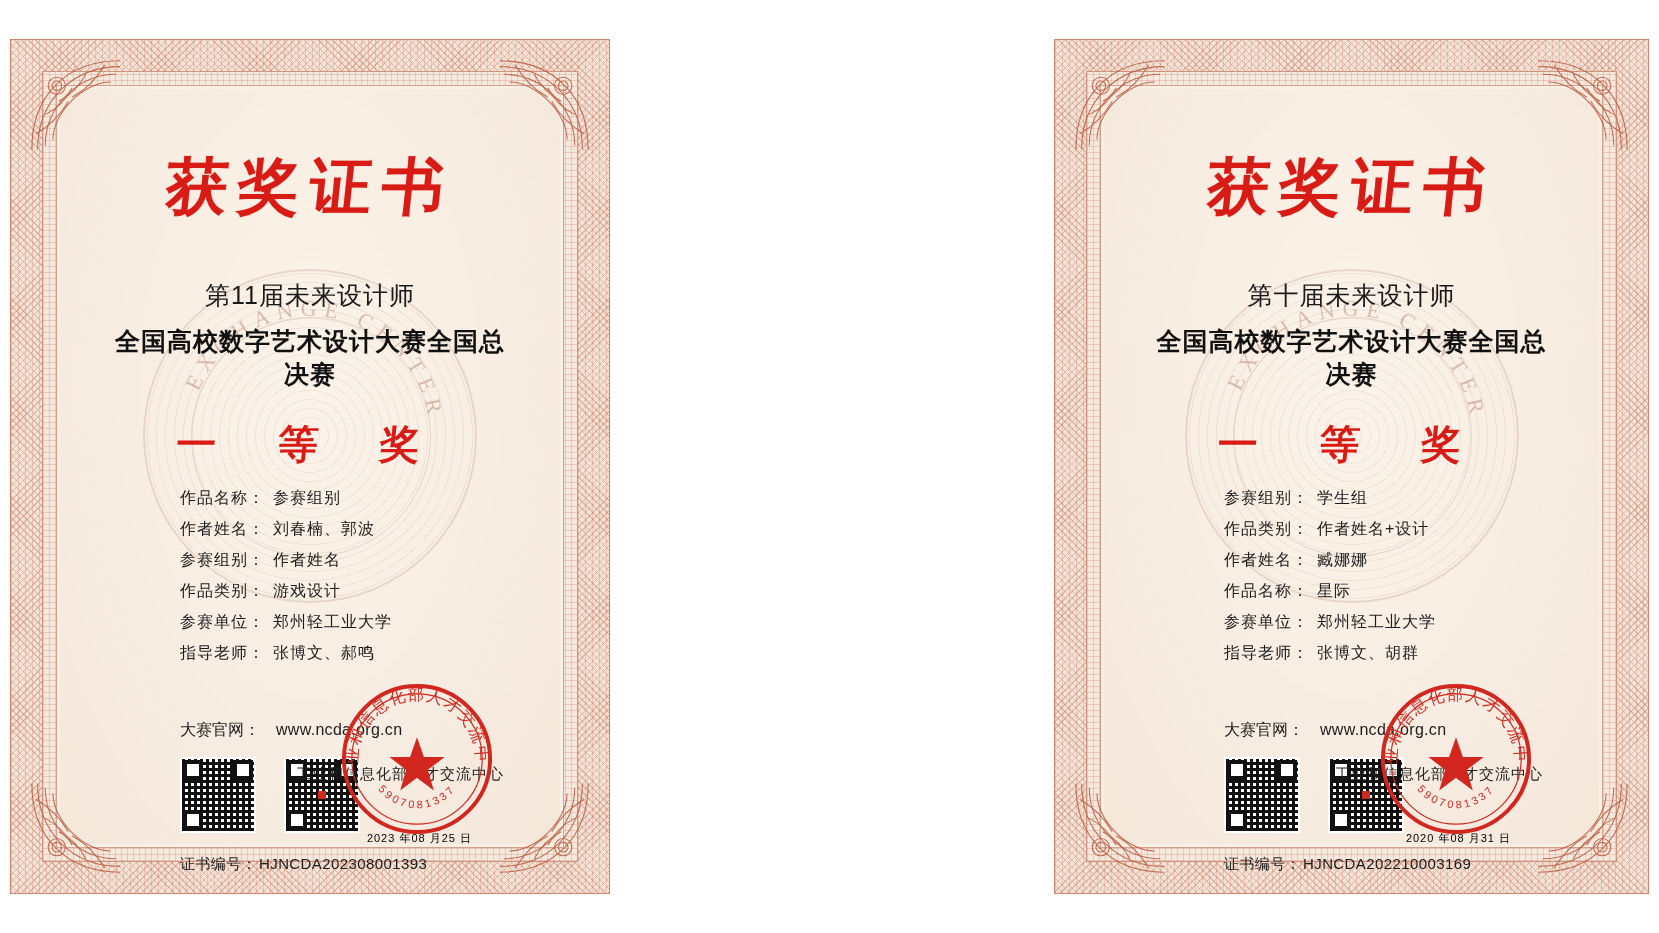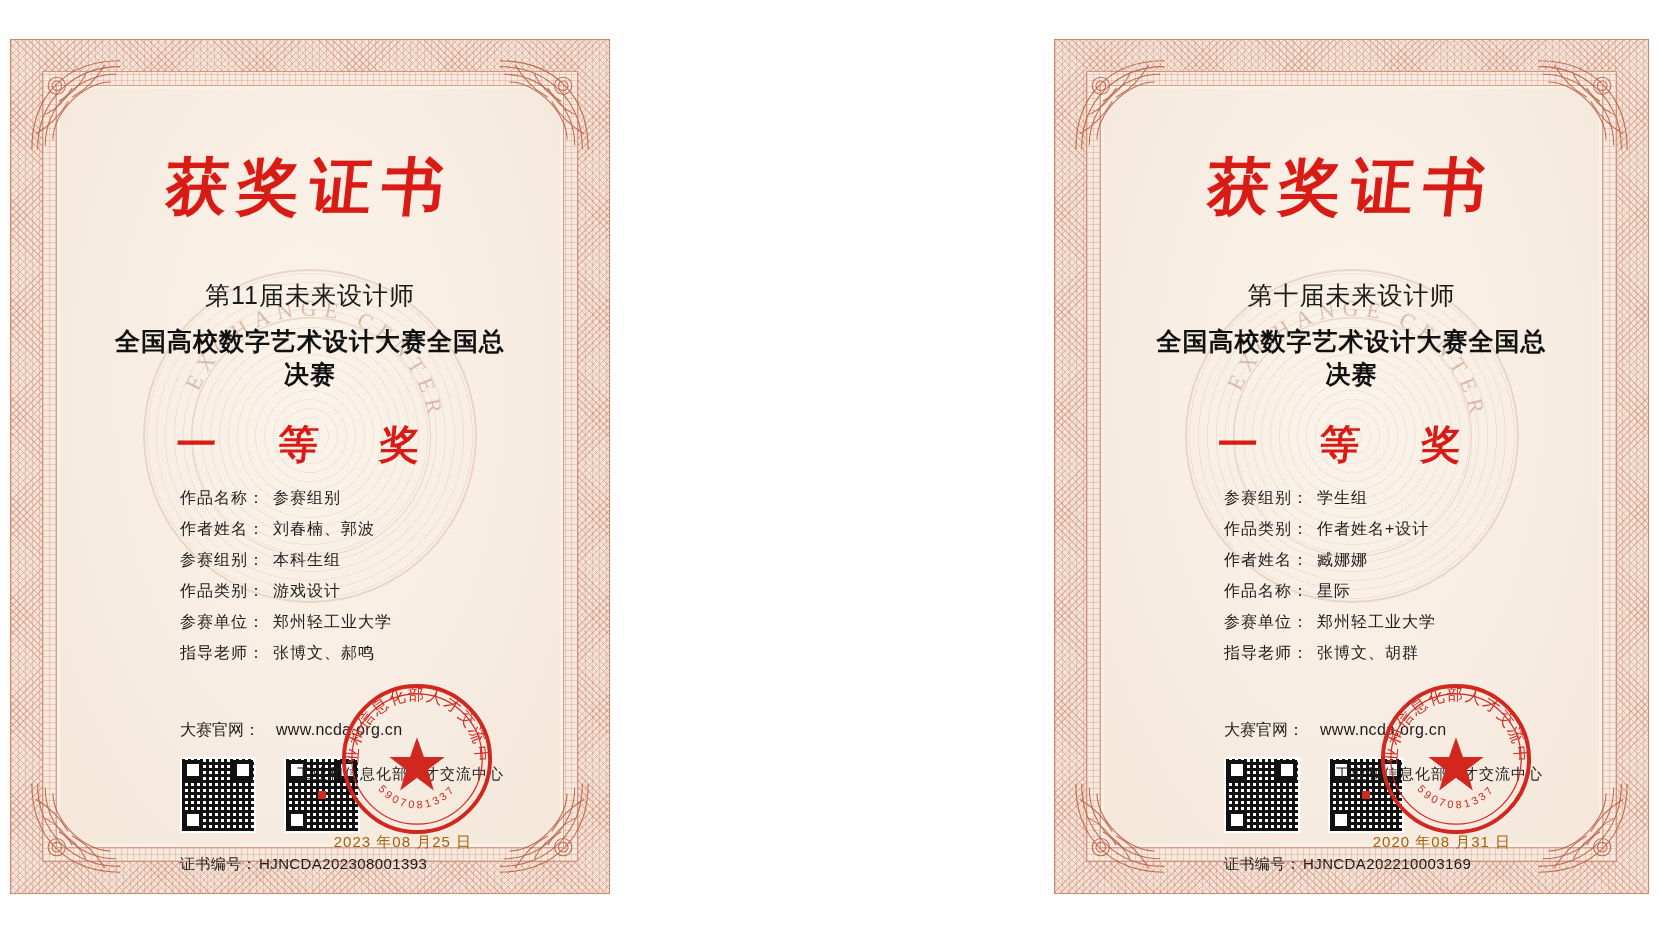--- a/index.html
+++ b/index.html
@@ -263,23 +263,23 @@
     font-size: 15px;
     color: #1c1c1c;
     letter-spacing: .4px;
   }
   .cert-no-label { white-space: nowrap; }
   .cert-no-value { margin-left: 2px; }
 
   .date-row {
     position: absolute;
     right: 42px;
-    bottom: 22px;
-    font-size: 15px;
-    color: #a16207;
+    bottom: 28px;
+    font-size: 11px;
+    color: #000000;
     white-space: nowrap;
     letter-spacing: 1px;
   }
 
   .issuer {
     position: absolute;
     right: 10px;
     bottom: 90px;
     font-size: 15px;
     color: #222;
@@ -397,21 +397,21 @@
         <div class="field-row">
           <span class="field-label">作品名称：</span>
           <span class="field-value">参赛组别</span>
         </div>
         <div class="field-row">
           <span class="field-label">作者姓名：</span>
           <span class="field-value">刘春楠、郭波</span>
         </div>
         <div class="field-row">
           <span class="field-label">参赛组别：</span>
-          <span class="field-value">本科生组</span>
+          <span class="field-value">作者姓名</span>
         </div>
         <div class="field-row">
           <span class="field-label">作品类别：</span>
           <span class="field-value">游戏设计</span>
         </div>
         <div class="field-row">
           <span class="field-label">参赛单位：</span>
           <span class="field-value">郑州轻工业大学</span>
         </div>
         <div class="field-row">

